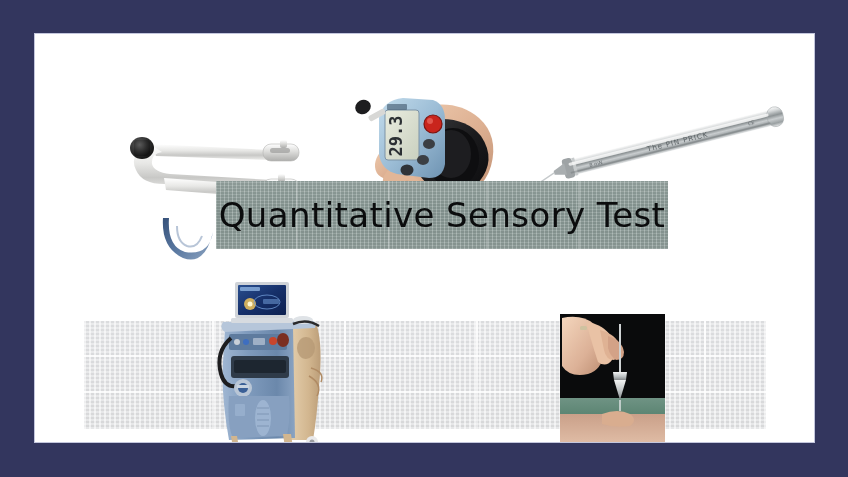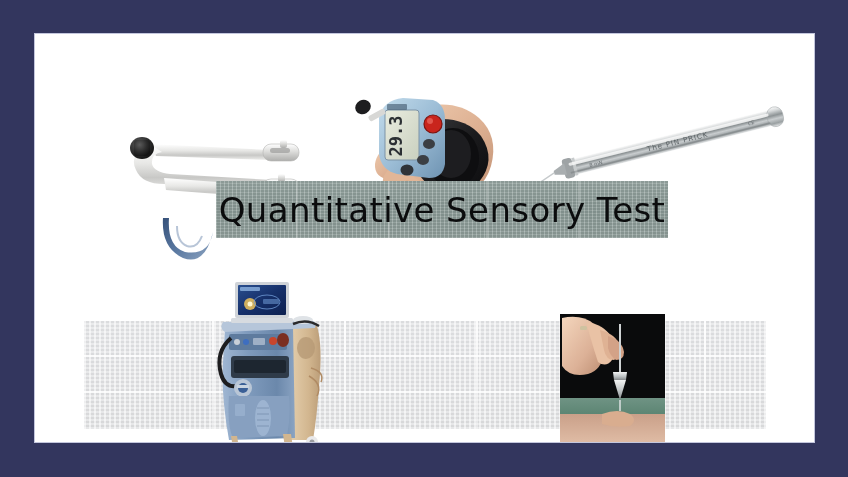--- a/index.html
+++ b/index.html
@@ -37,21 +37,21 @@
     position:absolute;top:0;bottom:0;width:2px;
     background:linear-gradient(180deg,rgba(255,255,255,.9),rgba(255,255,255,.35));
   }
   .texture-band .hseam{
     position:absolute;left:0;right:0;height:2px;
     background:rgba(255,255,255,.75);
   }
 
   
   .title-banner{
-    position:absolute;left:181px;top:147px;width:452px;height:57px;
+    position:absolute;left:181px;top:147px;width:452px;height:68px;
     background:
       repeating-linear-gradient(90deg,
         rgba(255,255,255,.18) 0px, rgba(255,255,255,.18) 1px,
         rgba(0,0,0,.05) 1px, rgba(0,0,0,.05) 4px),
       repeating-linear-gradient(0deg,
         rgba(255,255,255,.12) 0px, rgba(255,255,255,.12) 1px,
         rgba(0,0,0,.04) 1px, rgba(0,0,0,.04) 3px),
       linear-gradient(180deg,#9aa9a5 0%,#8c9c98 45%,#93a29e 100%);
     display:flex;align-items:center;justify-content:center;
   }

